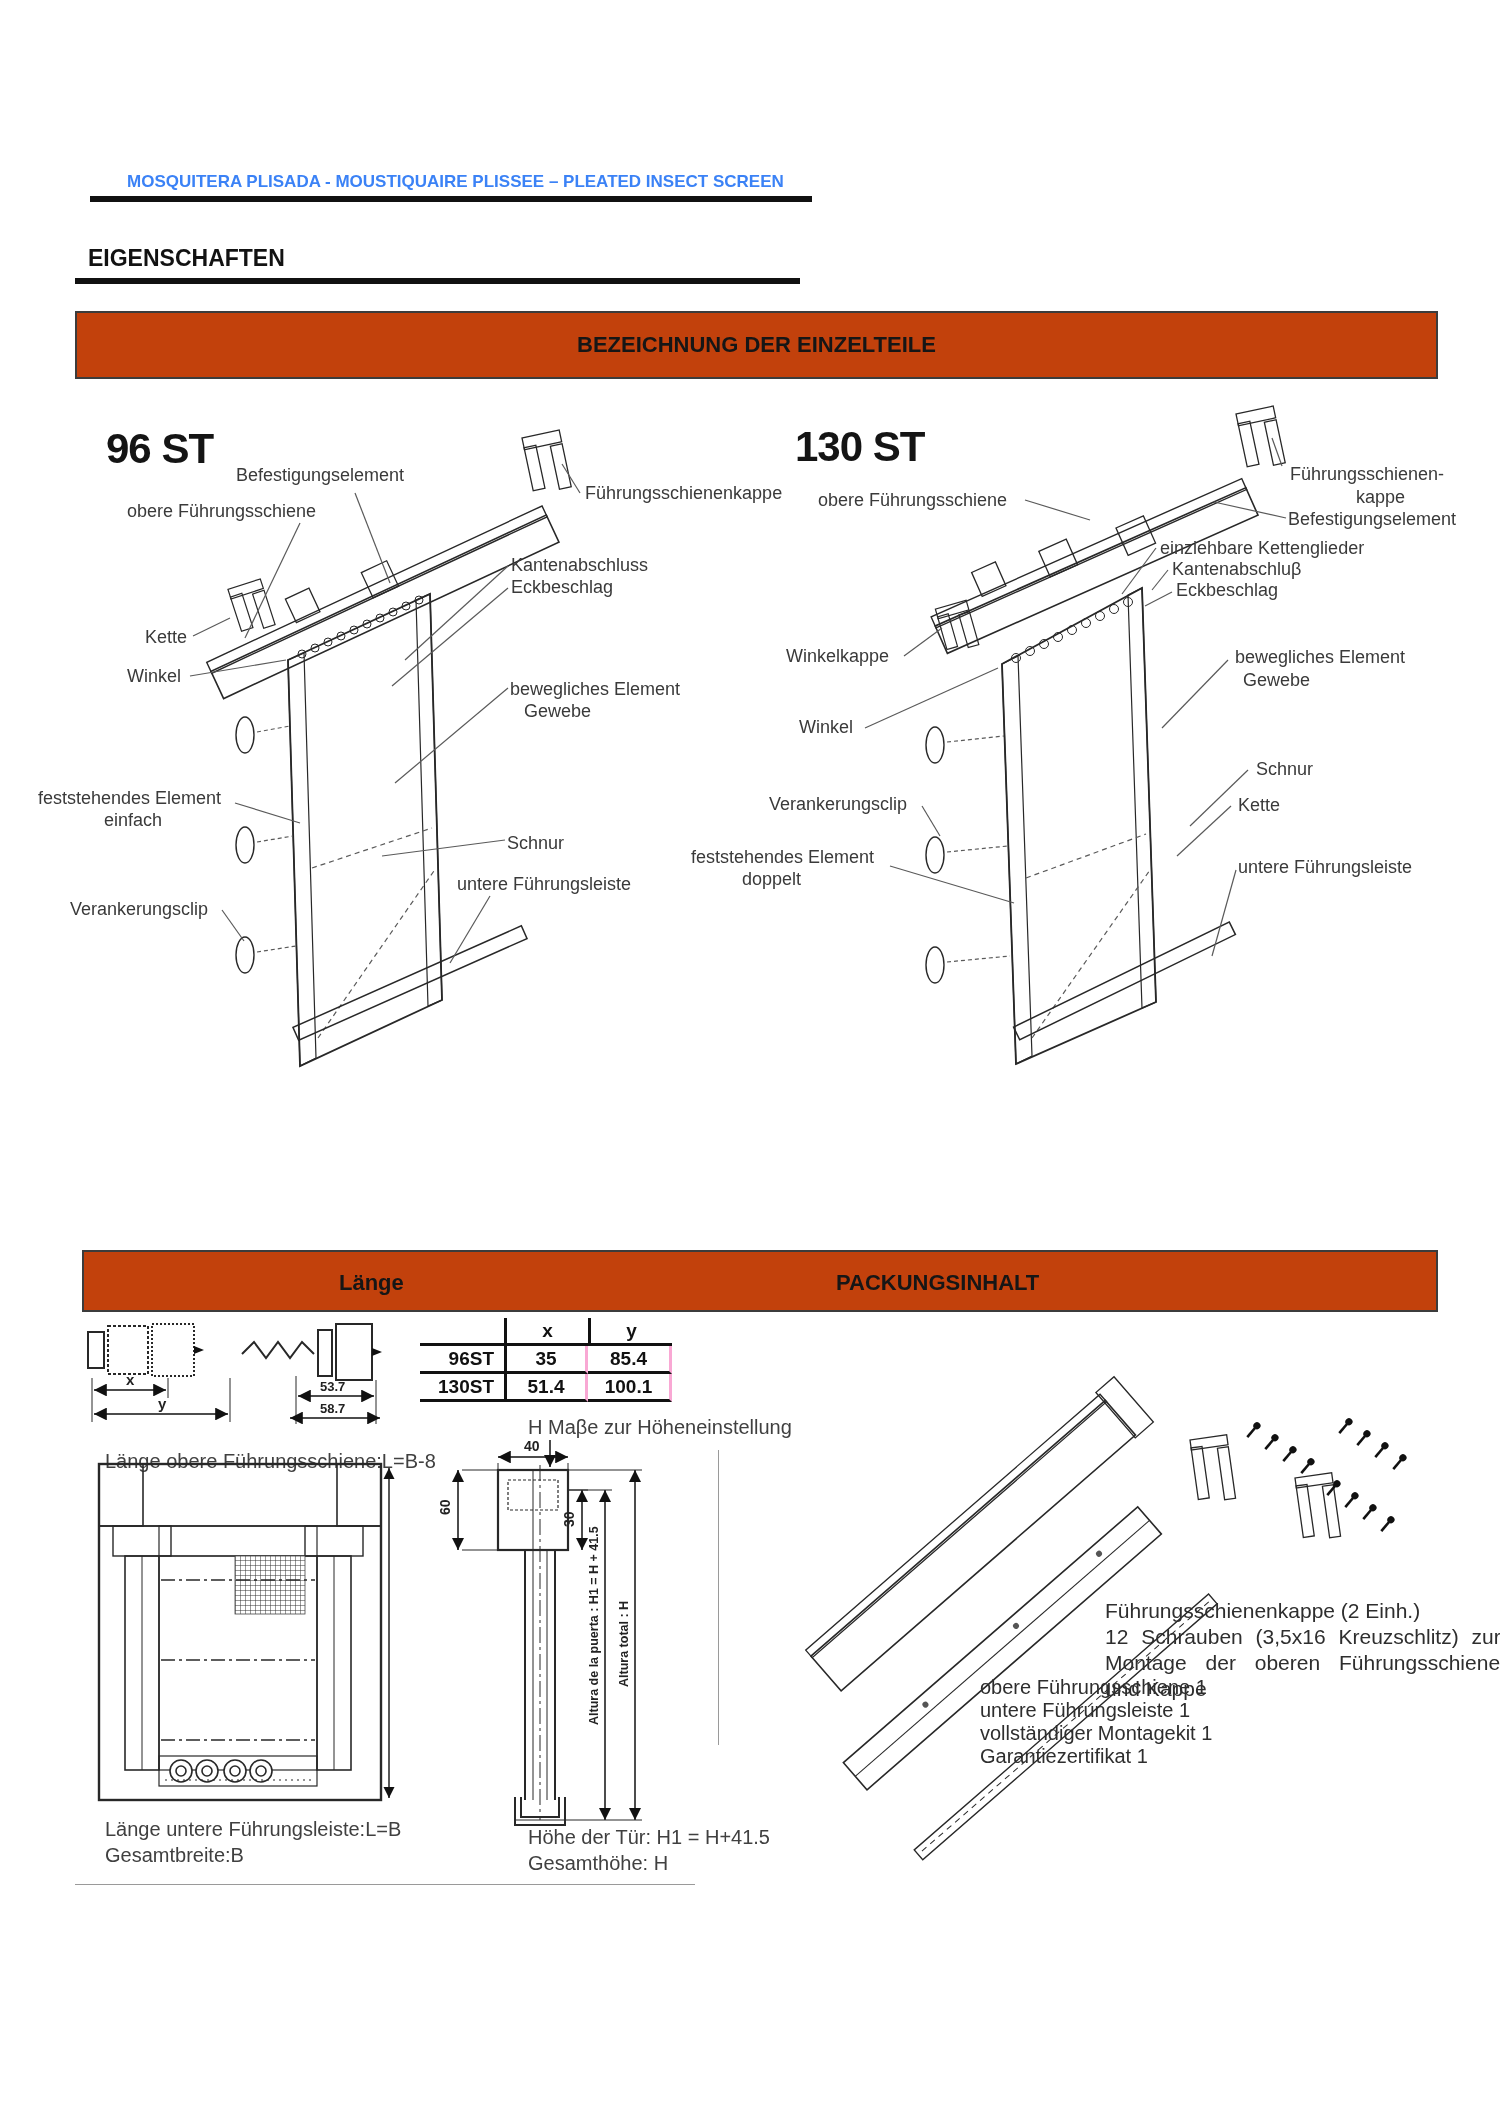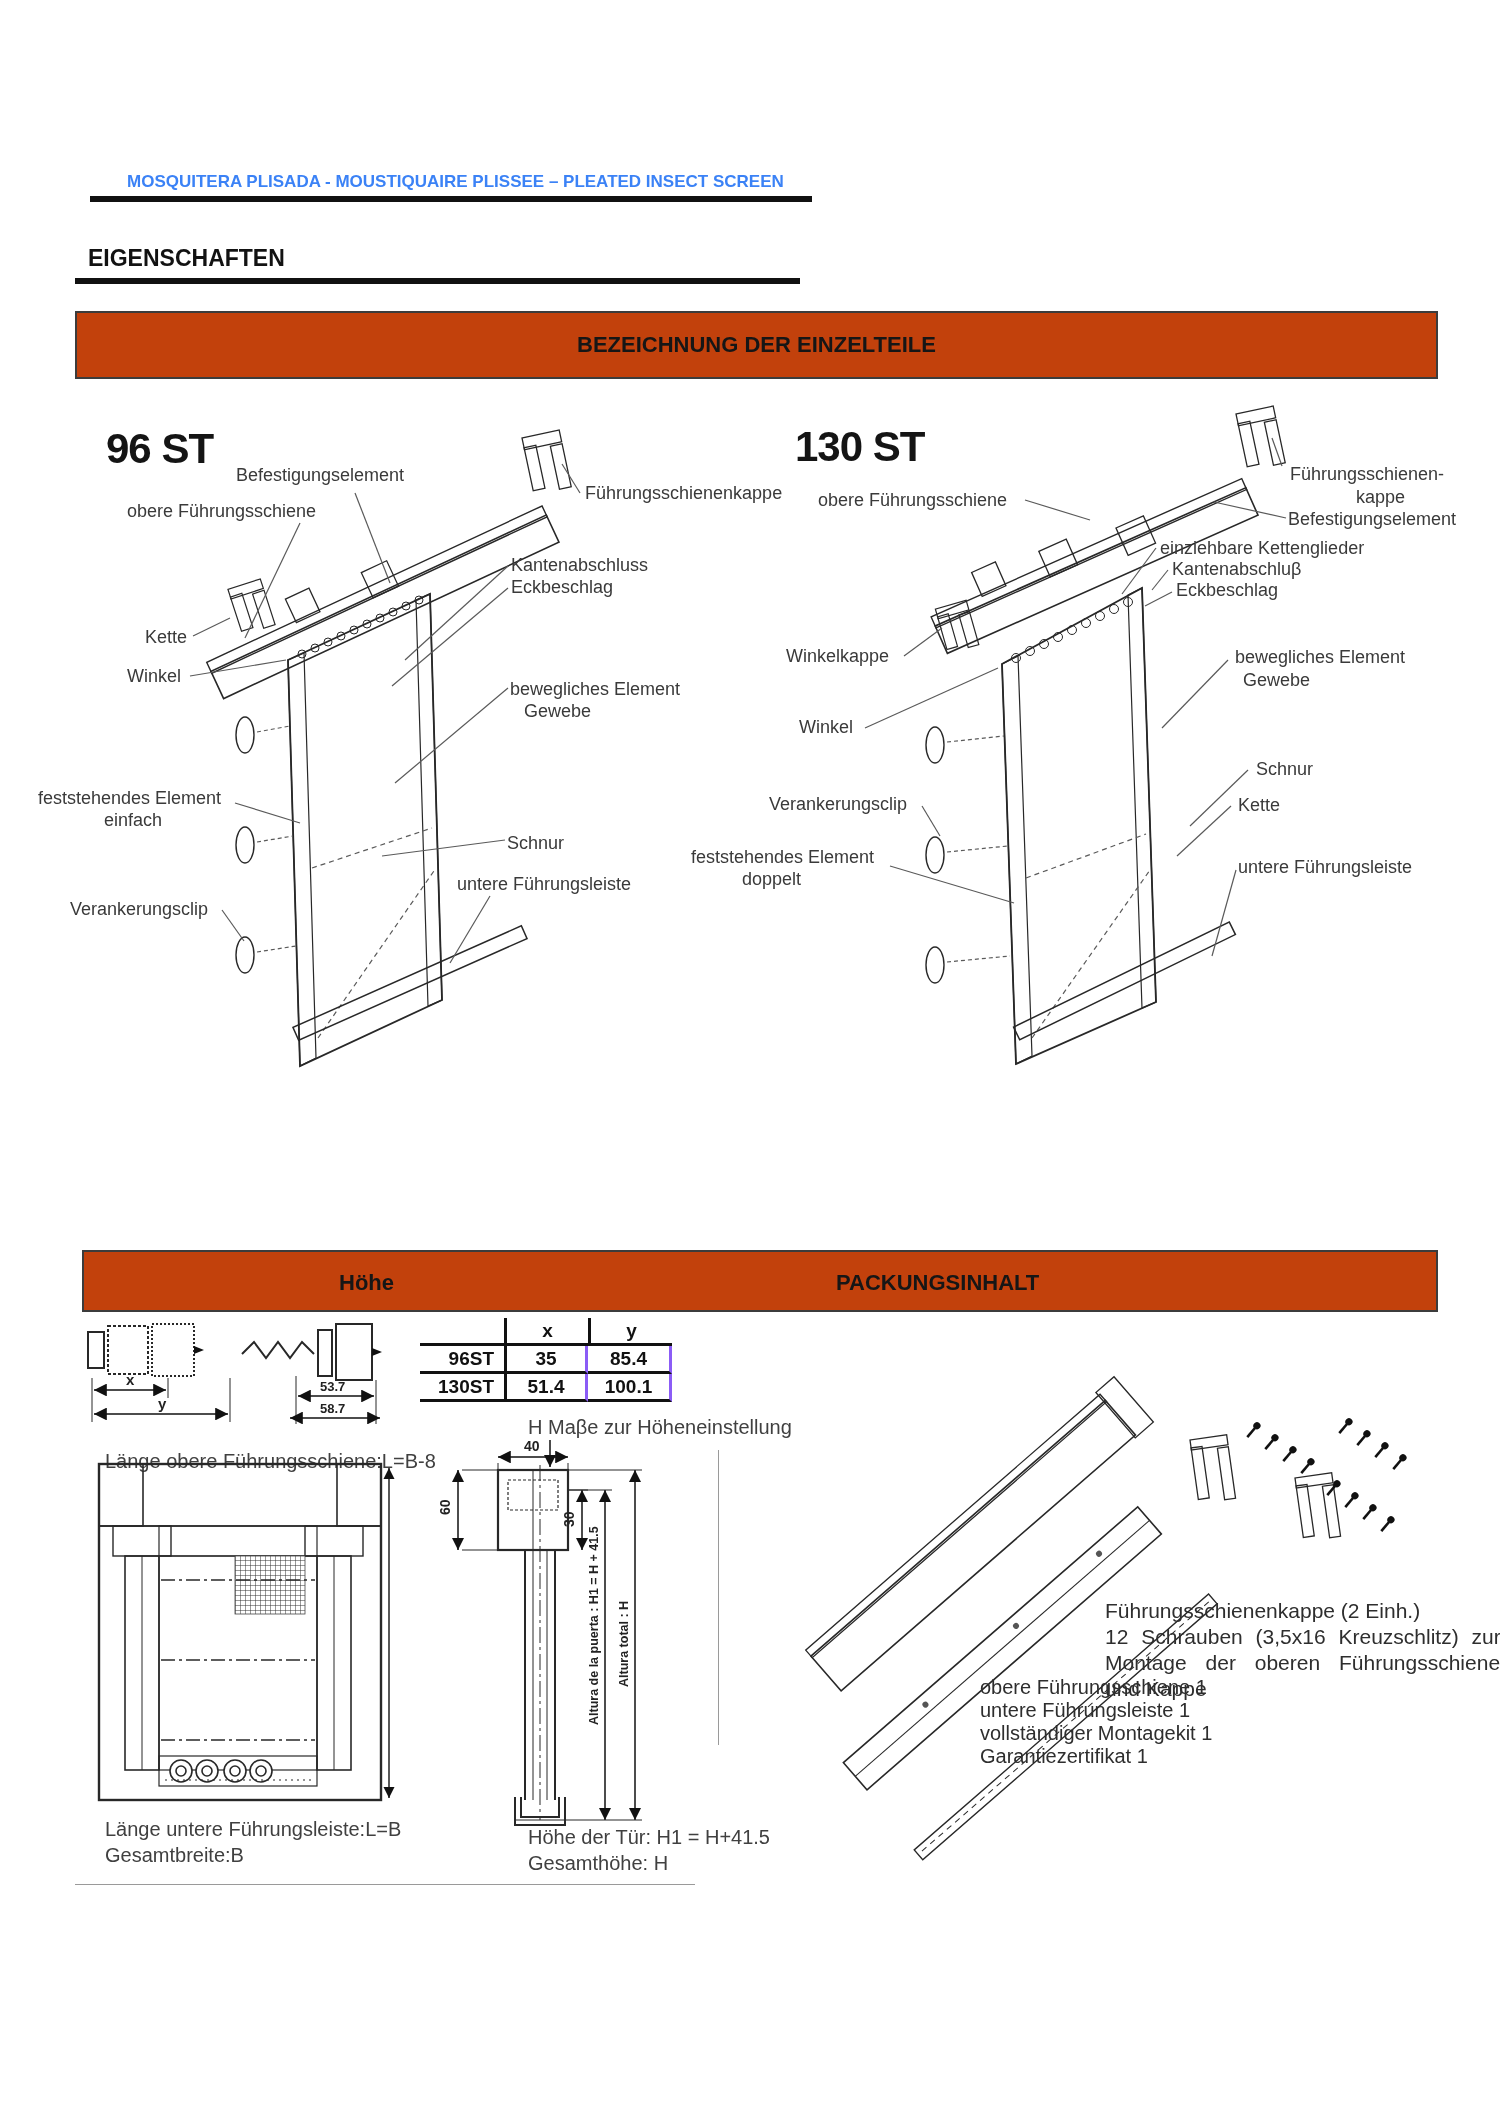--- a/index.html
+++ b/index.html
@@ -21,21 +21,21 @@
   svg text{font-family:"Liberation Sans",sans-serif;fill:#222;}
   .ld{stroke:#5a5a5a;stroke-width:1.2;fill:none;}
   .ol{stroke:#282828;fill:none;}
   
   .mtable{font-weight:bold;font-size:19px;color:#111;border-collapse:collapse;}
   .mtable div{box-sizing:border-box;}
   .mrow{display:flex;}
   .mc{width:84px;height:28px;display:flex;align-items:center;justify-content:center;}
   .mlab{width:84px;height:28px;display:flex;align-items:center;justify-content:flex-end;padding-right:10px;}
   .bb{border-bottom:3px solid #111;}
-  .bl{border-left:3px solid #111;} .br{border-right:3px solid #8b5cf6;}
+  .bl{border-left:3px solid #111;} .br{border-right:3px solid #f9a8d4;}
   .pk1{font-size:21px;color:#2e2e2e;line-height:26px;white-space:nowrap;margin-top:32px;}
   .pk2{font-size:20px;color:#2e2e2e;line-height:23px;white-space:nowrap;}
   .ws1{word-spacing:7px;} .ws2{word-spacing:13px;}
   .thin{background:#9a9a9a;}
 </style>
 </head>
 <body>
 
 <div class="page">
 
@@ -237,21 +237,21 @@
   <div class="abs lbl" style="left:1243px;top:671px">Gewebe</div>
   <div class="abs lbl" style="left:799px;top:718px">Winkel</div>
   <div class="abs lbl" style="left:1256px;top:760px">Schnur</div>
   <div class="abs lbl" style="left:769px;top:795px">Verankerungsclip</div>
   <div class="abs lbl" style="left:1238px;top:796px">Kette</div>
   <div class="abs lbl" style="left:691px;top:848px">feststehendes Element</div>
   <div class="abs lbl" style="left:742px;top:870px">doppelt</div>
   <div class="abs lbl" style="left:1238px;top:858px">untere Führungsleiste</div>
 
   <div class="abs banner" style="left:82px;top:1250px;width:1356px;height:62px">
-    <span class="abs banner-txt" style="left:255px;top:18px">Höhe</span>
+    <span class="abs banner-txt" style="left:255px;top:18px">Länge</span>
     <span class="abs banner-txt" style="left:752px;top:18px">PACKUNGSINHALT</span>
   </div>
 
   <svg class="abs" style="left:80px;top:1312px" width="330" height="140" viewBox="0 0 330 140">
     <defs>
       <marker id="ahA" markerWidth="10" markerHeight="8" refX="8" refY="4" orient="auto-start-reverse">
           <path d="M0,0 L8,4 L0,8 z" fill="#111"></path>
         </marker>
     </defs>
     <rect x="8" y="20" width="16" height="36" class="ol" stroke-width="2"></rect>

